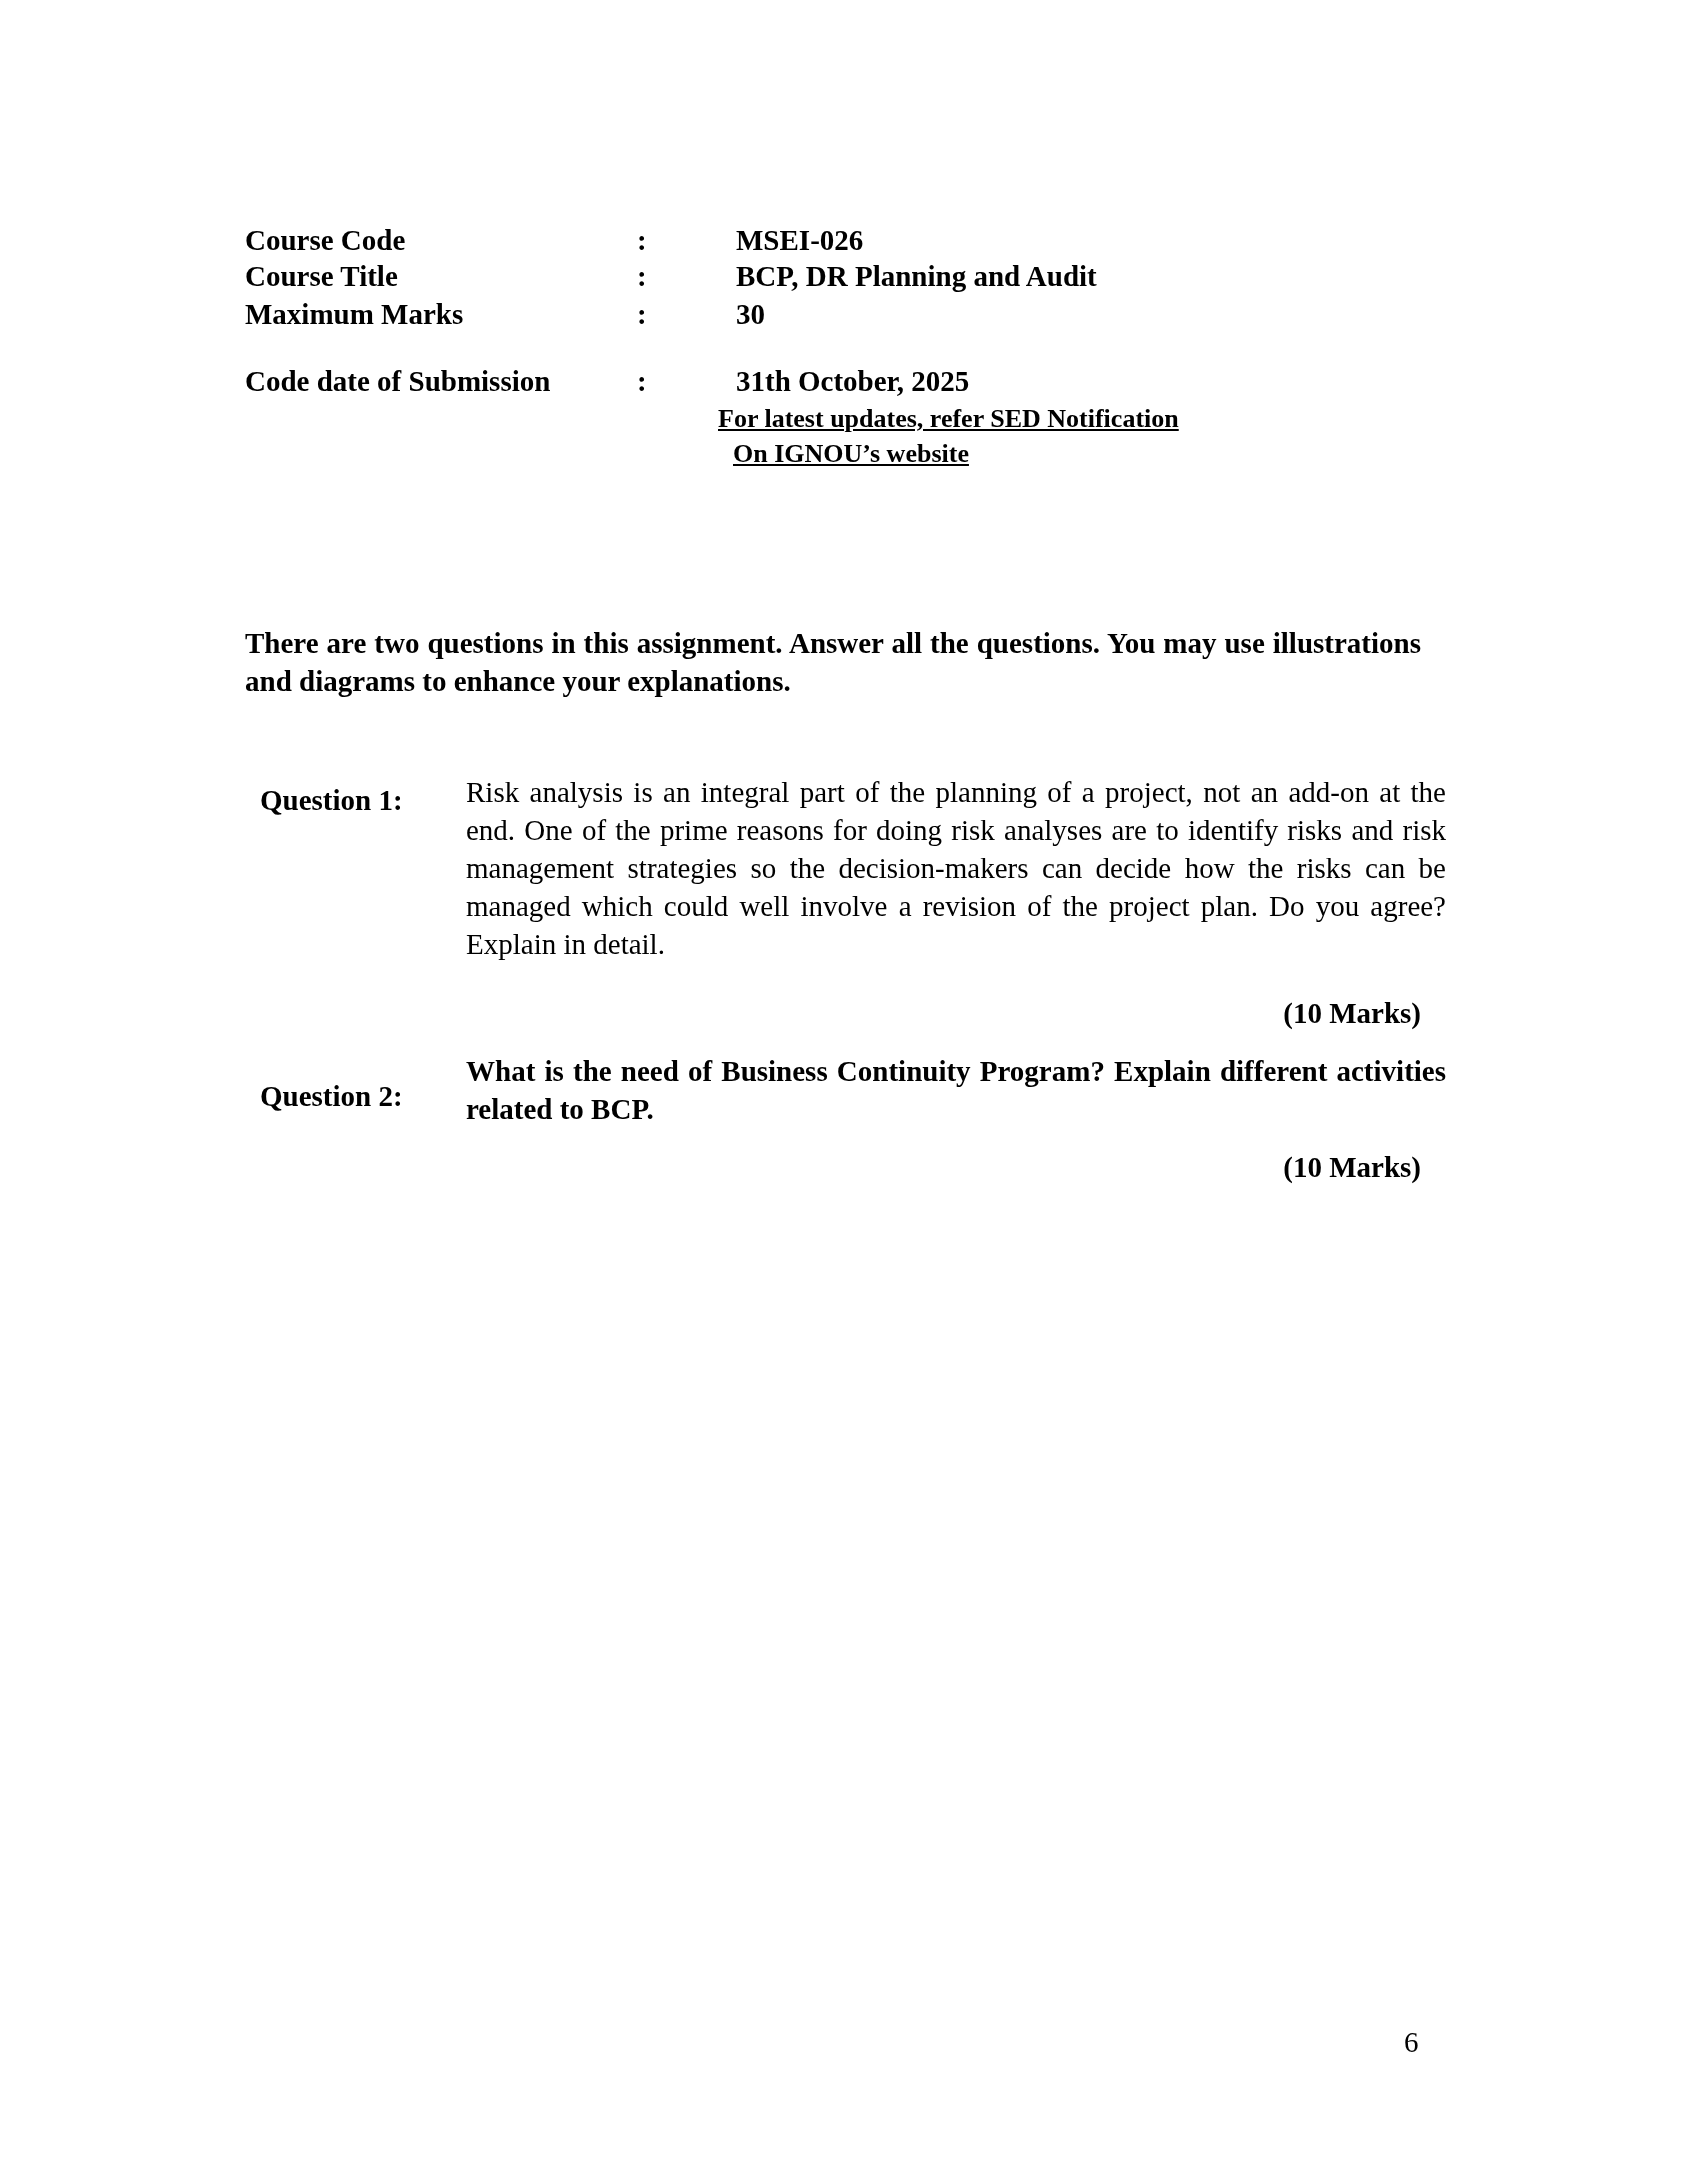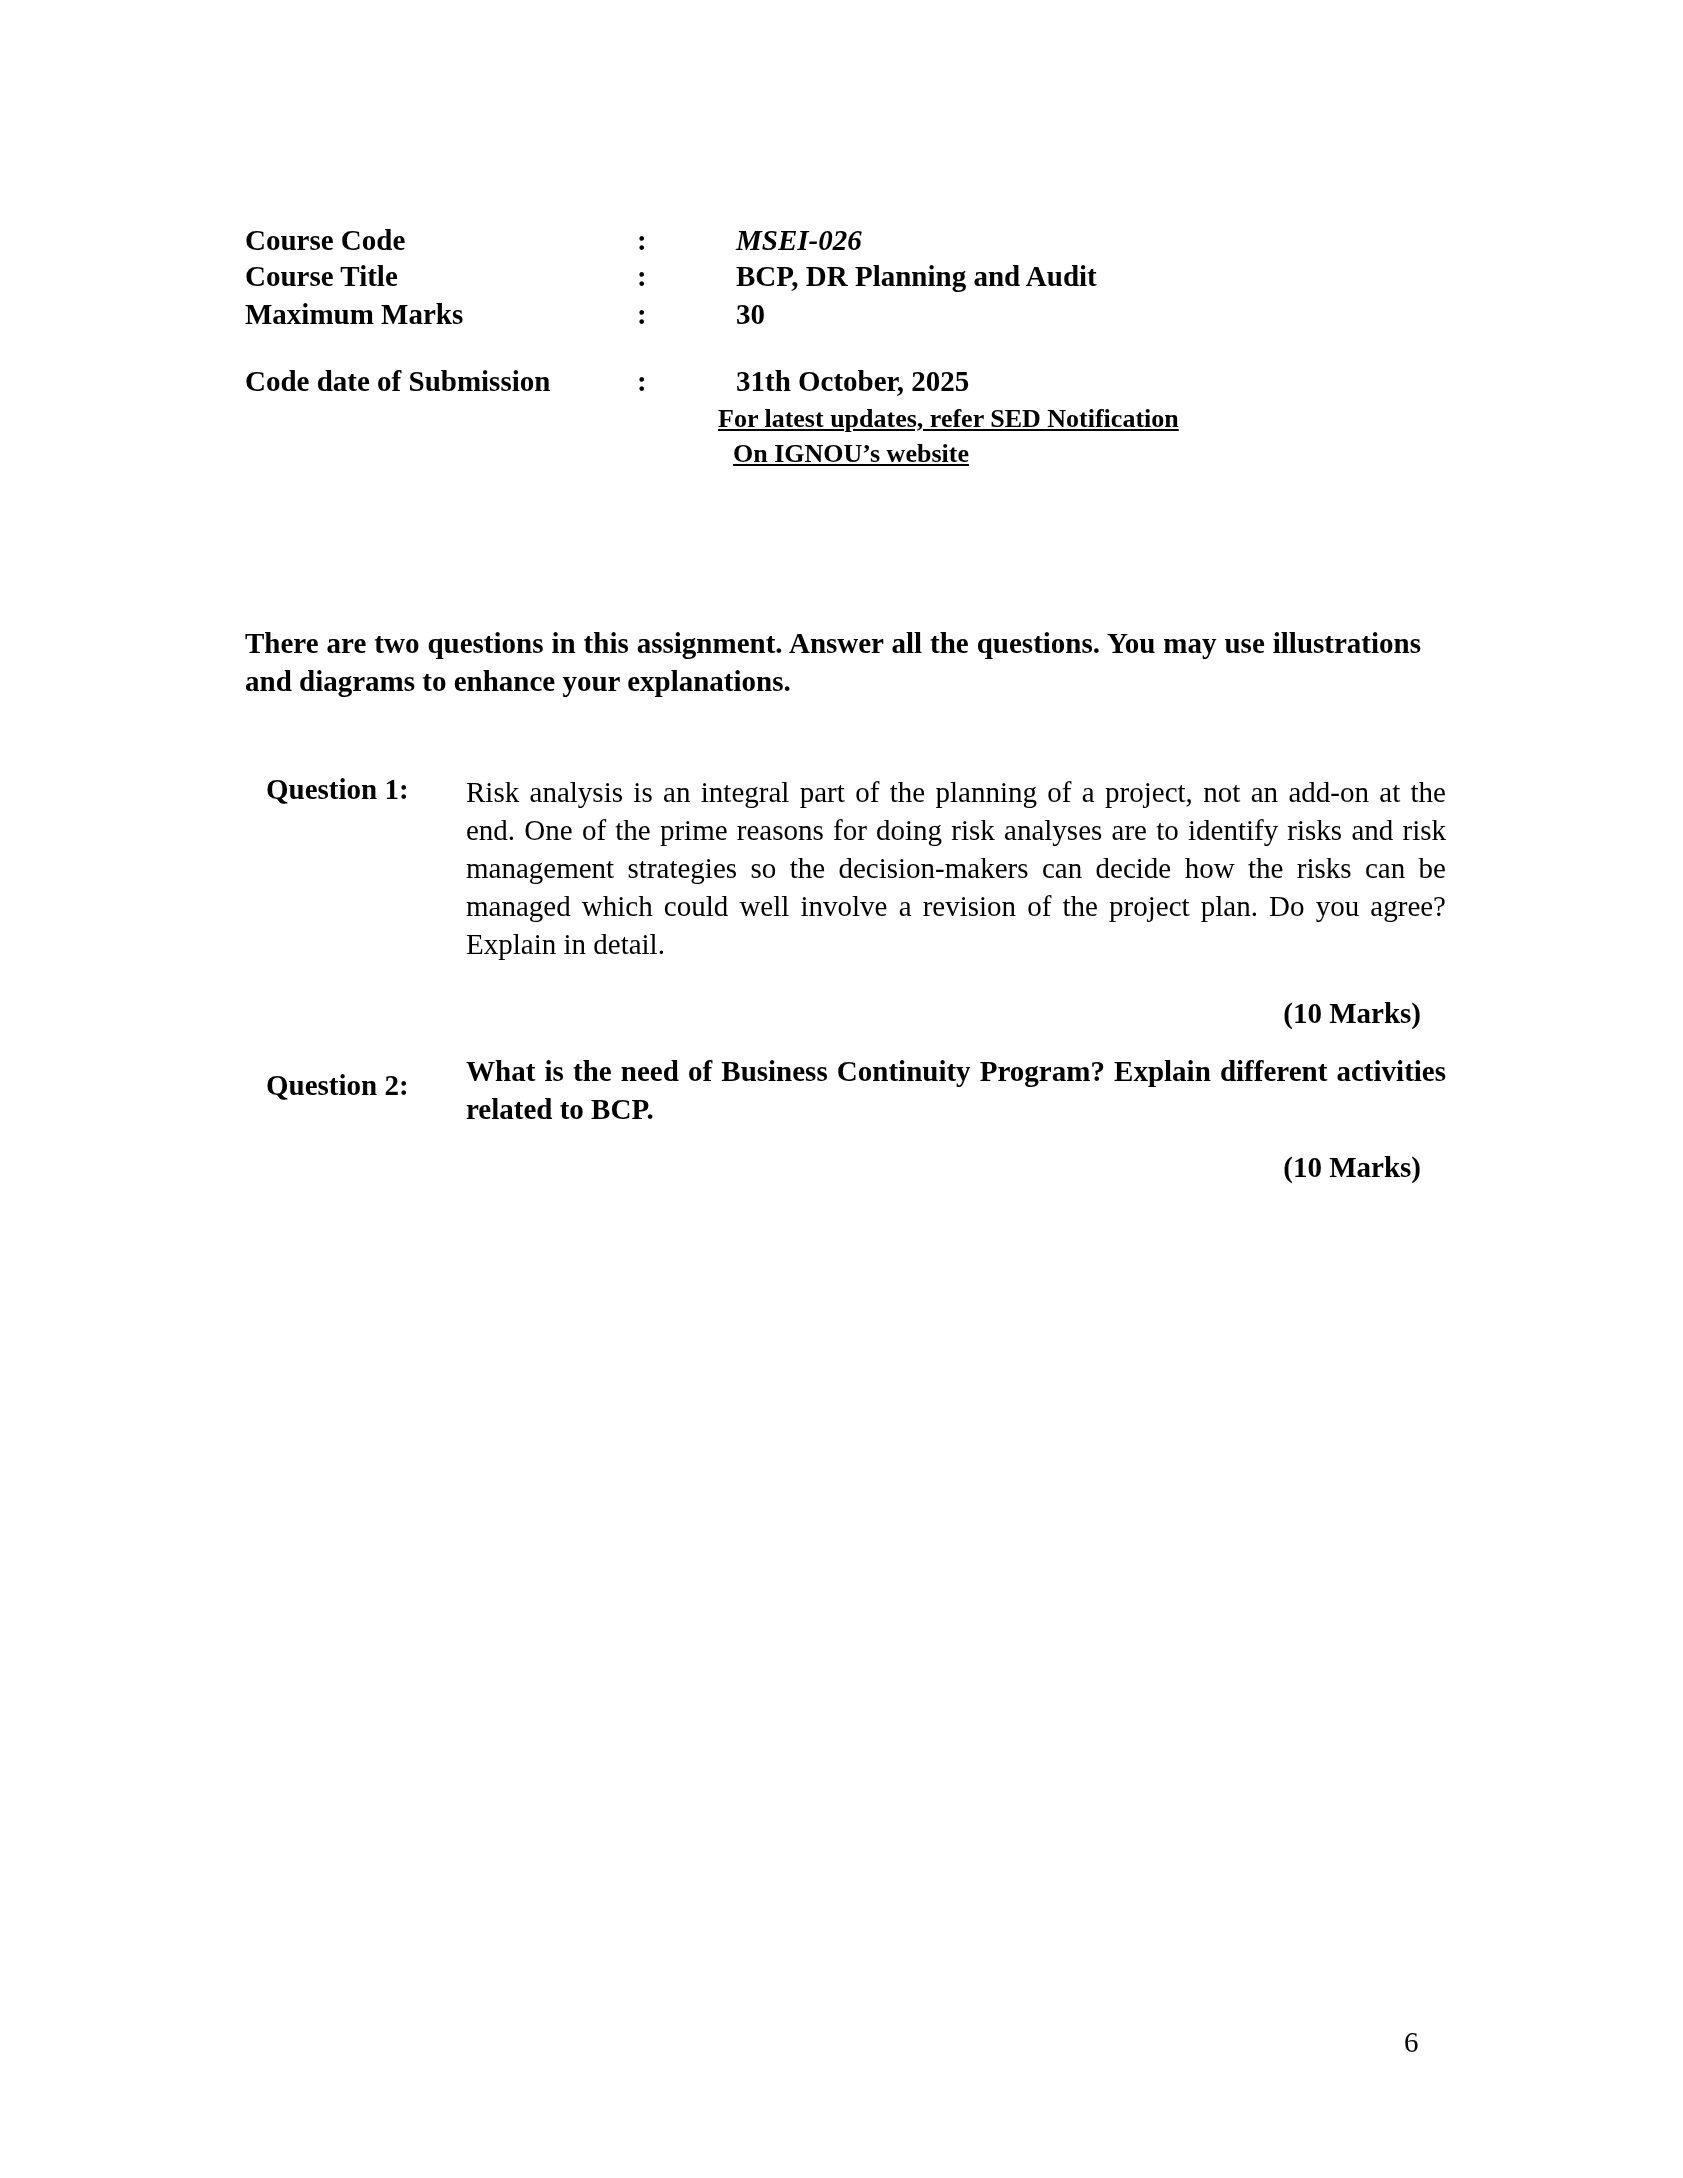--- a/index.html
+++ b/index.html
@@ -5,33 +5,33 @@
   html, body { margin: 0; padding: 0; background: #ffffff; }
   body { width: 1683px; height: 2178px; position: relative; overflow: hidden;
          font-family: "Liberation Serif", "DejaVu Serif", serif; color: #000; }
   .abs { position: absolute; white-space: nowrap; }
   .meta-label { left: 245px; font-size: 29px; font-weight: bold; }
   .meta-colon { left: 637px; font-size: 29px; font-weight: bold; }
   .meta-value { left: 736px; font-size: 29px; font-weight: bold; }
   .note { font-size: 26px; font-weight: bold; text-decoration: underline; }
   .instructions { position: absolute; left: 245px; top: 624px; width: 1176px;
                   font-size: 29px; font-weight: bold; line-height: 38px; text-align: justify; }
-  .q-label { position: absolute; left: 266px; font-size: 29px; font-weight: bold; white-space: nowrap; }
+  .q-label { position: absolute; left: 260px; font-size: 29px; font-weight: bold; white-space: nowrap; margin-top: 11px; }
   .q-body { position: absolute; left: 442px; width: 980px; font-size: 29px; line-height: 38px;
             text-align: justify; margin-left: 24px; }
   .marks { position: absolute; right: 262px; font-size: 29px; font-weight: bold; white-space: nowrap; }
   .page-num { position: absolute; left: 1404px; top: 2026px; font-size: 29px; }
 </style>
 </head>
 <body>
 
 <div>
   <span class="abs meta-label" style="top:224px;">Course Code</span>
   <span class="abs meta-colon" style="top:224px;">:</span>
-  <span class="abs meta-value" style="top:224px;font-style:italic;">MSEI-026</span>
+  <span class="abs meta-value" style="top:224px;">MSEI-026</span>
 
   <span class="abs meta-label" style="top:260px;">Course Title</span>
   <span class="abs meta-colon" style="top:260px;">:</span>
   <span class="abs meta-value" style="top:260px;">BCP, DR Planning and Audit</span>
 
   <span class="abs meta-label" style="top:298px;">Maximum Marks</span>
   <span class="abs meta-colon" style="top:298px;">:</span>
   <span class="abs meta-value" style="top:298px;">30</span>
 
   <span class="abs meta-label" style="top:365px;">Code date of Submission</span>

